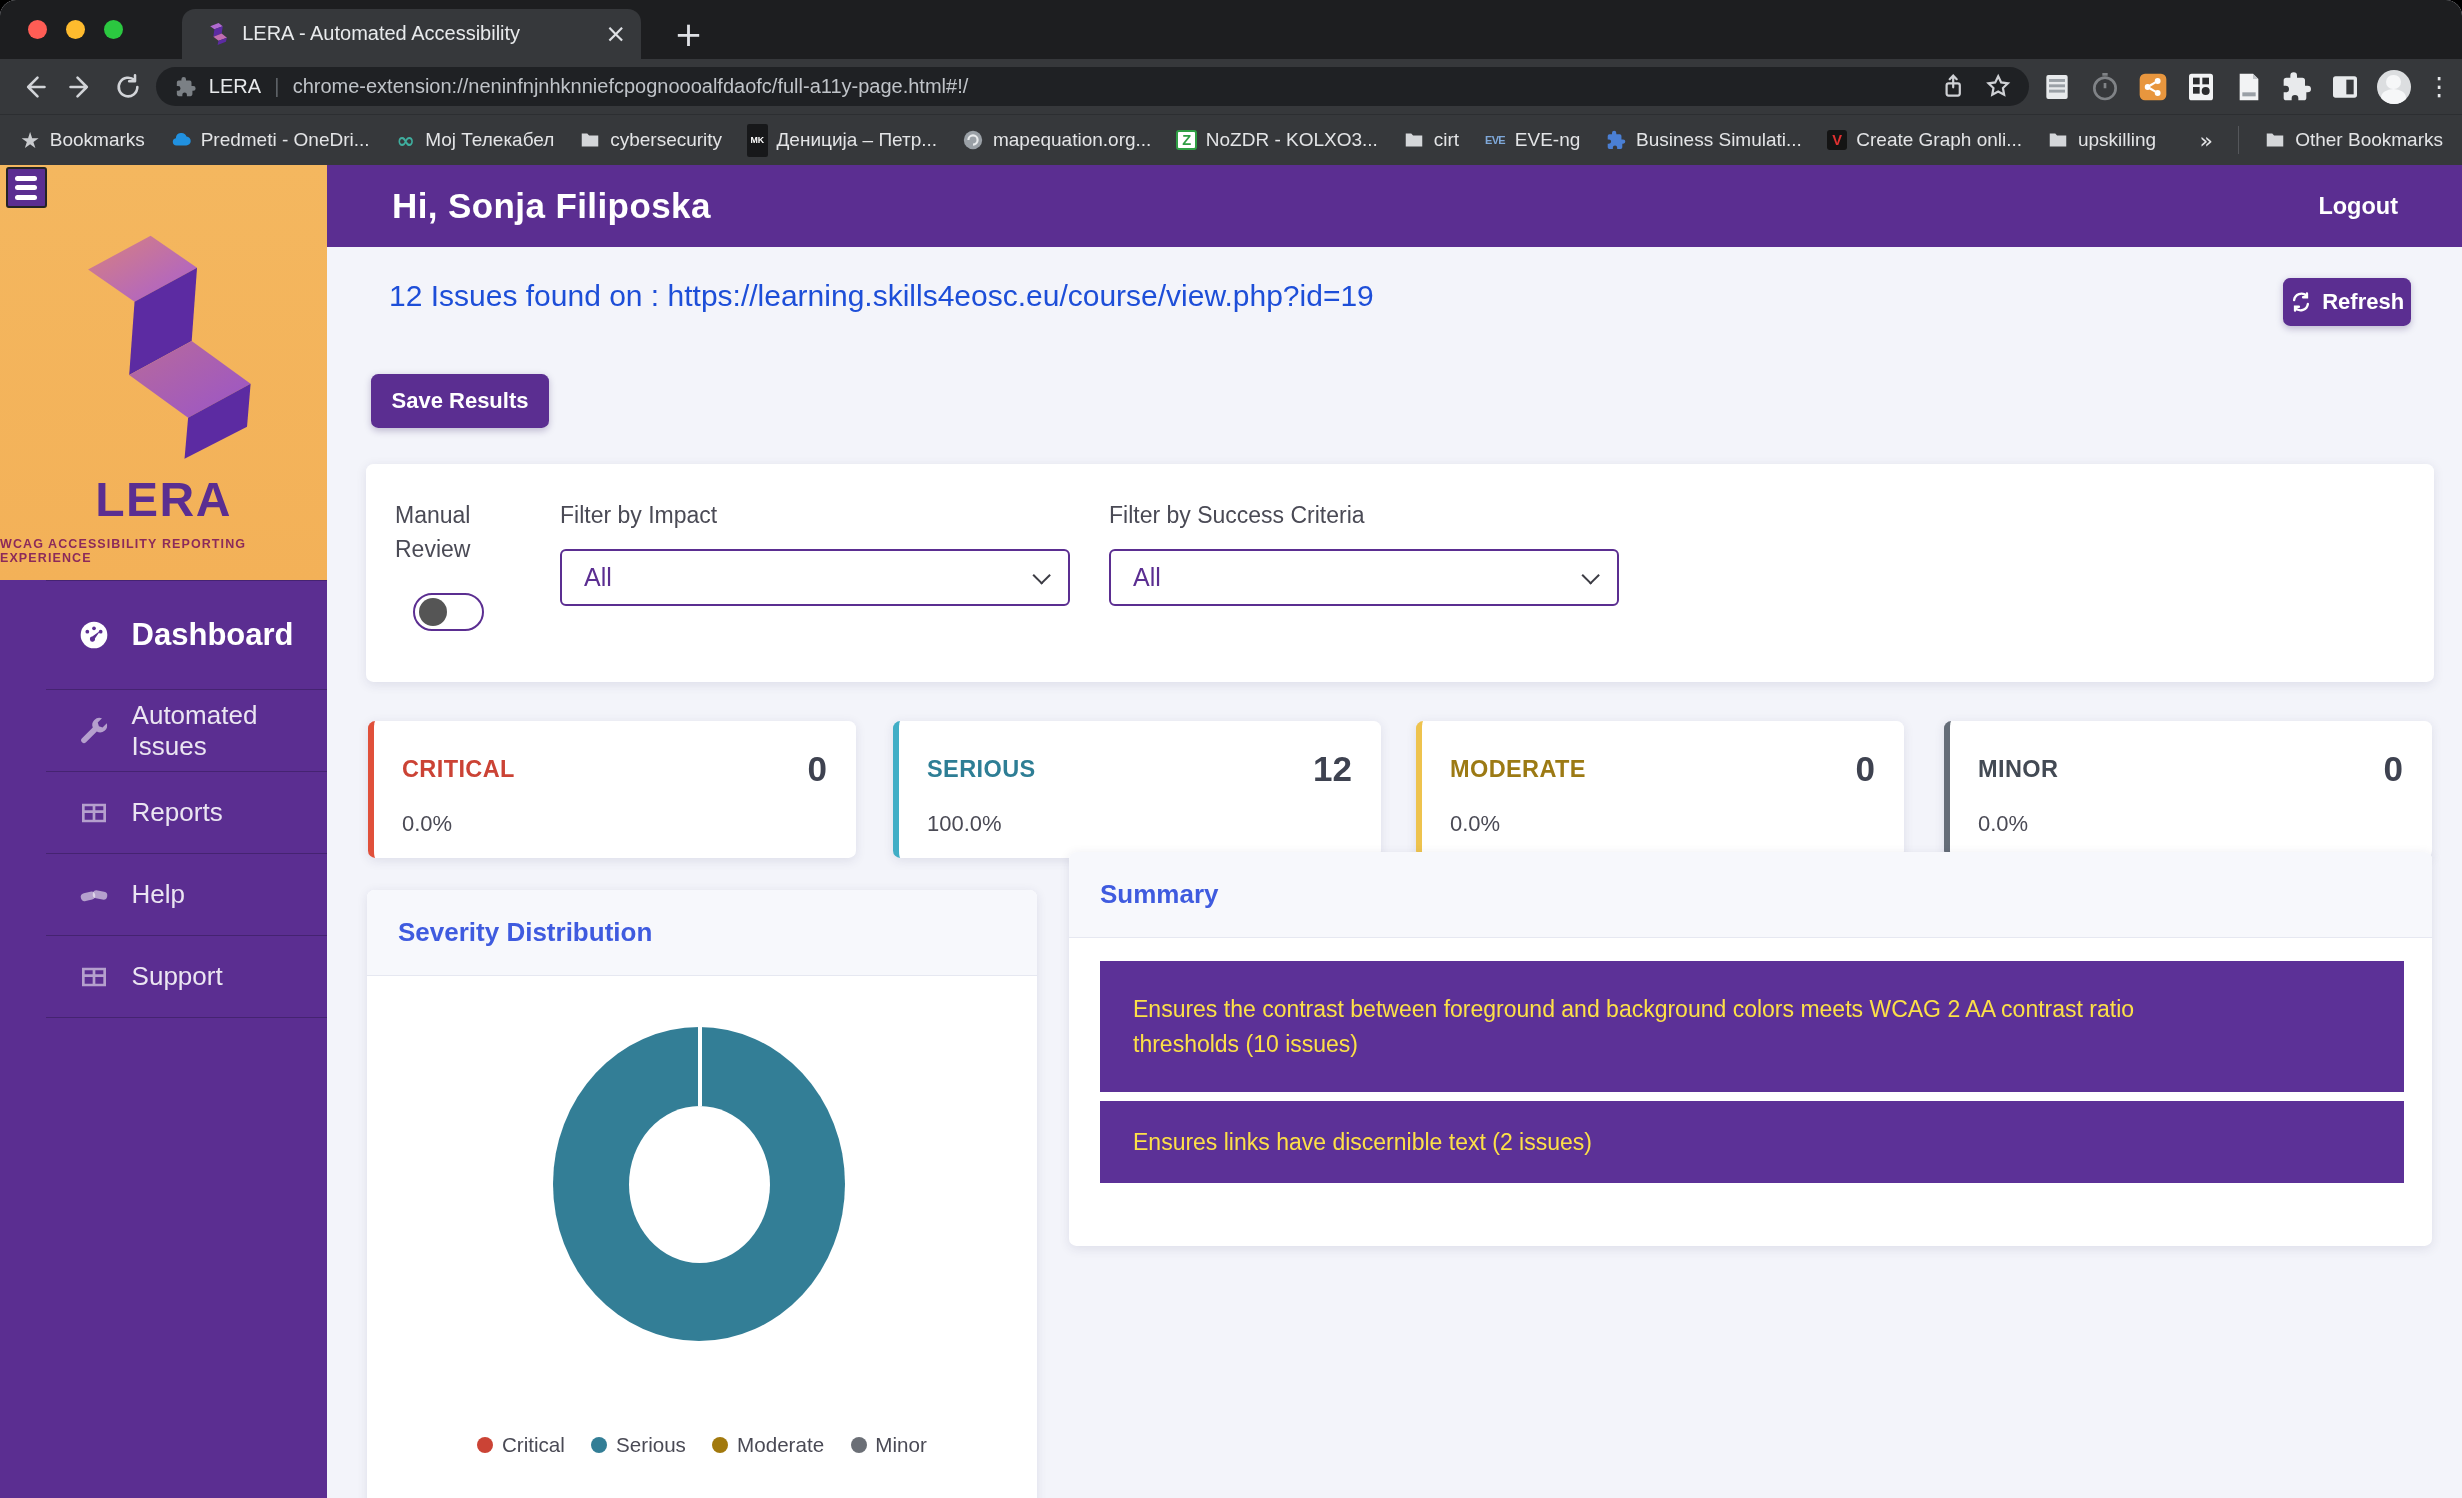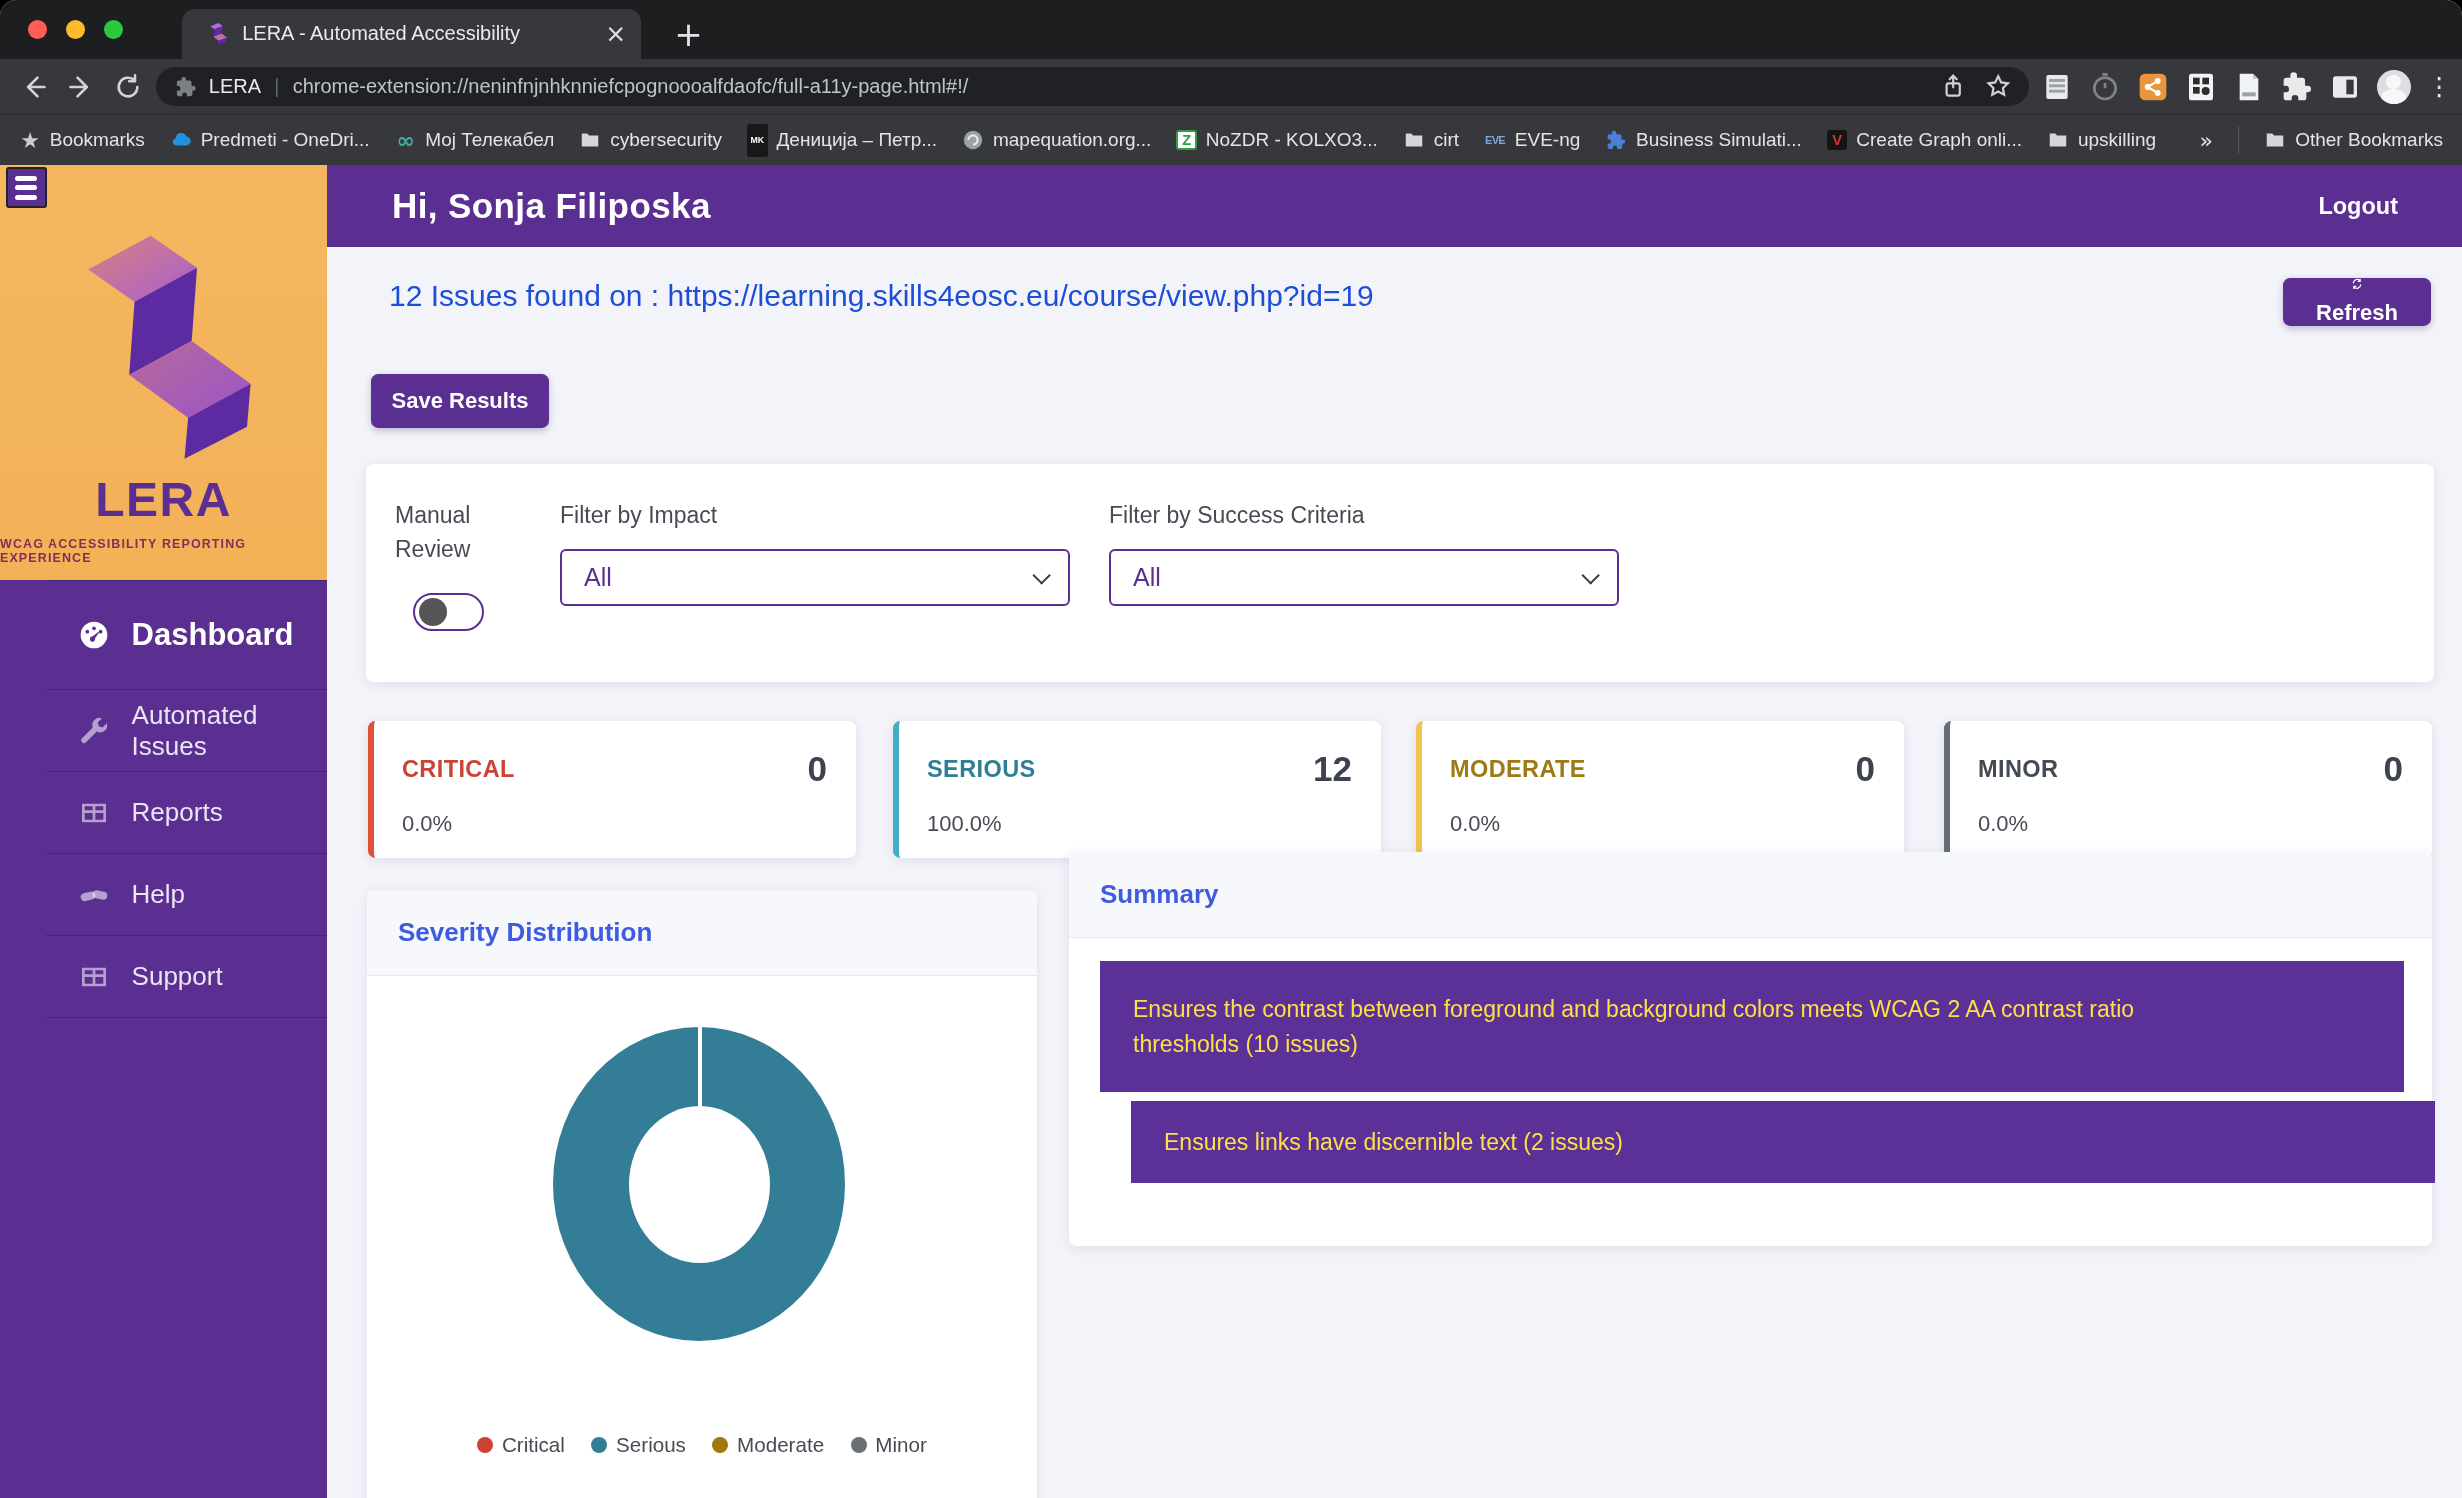--- a/index.html
+++ b/index.html
@@ -90,21 +90,21 @@
   .appbar { height:82px; background:#5b2e91; display:flex; align-items:center;
             justify-content:space-between; padding:0 65px; }
   .greeting { color:#fff; font-size:35px; font-weight:bold; letter-spacing:0.4px; }
   .logout { color:#fff; font-size:23.5px; font-weight:bold; }
 
   .main { position:relative; width:2136px; height:1251px; }
   .page-title { position:absolute; left:62px; top:32px; font-size:30px; color:#1d4ed8; font-weight:500; }
   .btn { background:#5b2e91; color:#fff; font-weight:bold; border:none; border-radius:7.3px;
          display:flex; align-items:center; justify-content:center; gap:10.3px;
          box-shadow:0 2.9px 7.3px rgba(40,20,90,.25); font-family:inherit; }
-  .refresh-btn { position:absolute; left:1956px; top:31px; width:148px; height:48px; font-size:22px;flex-direction:column; }
+  .refresh-btn { position:absolute; left:1956px; top:31px; width:128px; height:48px; font-size:22px; }
   .refresh-btn svg { width:22px; height:22px; stroke:#fff; stroke-width:2.6; fill:none; stroke-linecap:round; }
   .save-btn { position:absolute; left:44px; top:127px; width:178px; height:54px; font-size:22px; }
 
   .card { position:absolute; background:#fff; border-radius:7.3px; box-shadow:0 2.2px 10.3px rgba(40,40,90,.10); }
   .filter-card { left:39px; top:217px; width:2068px; height:218px; }
   .fc-label { position:absolute; font-size:23px; color:#4a4a55; }
   .l-manual { left:29px; top:34px; width:95px; line-height:34px; }
   .l-impact { left:194px; top:38px; }
   .l-criteria { left:743px; top:38px; }
   .toggle { position:absolute; left:47px; top:129px; width:71px; height:38px; border:2.2px solid #5b2e91;
@@ -136,21 +136,21 @@
   .donut .tick { position:absolute; left:145px; top:0; width:3.7px; height:79px; background:#fff; }
   .legend { position:absolute; left:0; top:543px; width:100%; display:flex; justify-content:center; gap:26.4px; }
   .leg { display:flex; align-items:center; gap:8.8px; font-size:20.6px; color:#4a4a55; }
   .leg i { width:16px; height:16px; border-radius:50%; display:block; }
   .lg-critical{background:#cb4335;} .lg-serious{background:#337e96;} .lg-moderate{background:#a2790d;} .lg-minor{background:#6b6f76;}
 
   .summary-card { left:742px; top:605px; width:1363px; height:394px; }
   .sum-bar { position:absolute; left:31px; width:1304px; background:#5c3197; color:#fde047; font-size:23px;
              display:flex; align-items:center; padding:0 220px 0 33px; line-height:35px; }
   .sb-0 { top:109px; height:131px; }
-  .sb-1 { top:249px; height:82px; padding-right:30px;margin-left:31px; }
+  .sb-1 { top:249px; height:82px; padding-right:30px; }
 
   .ic-white { fill:#e8eaec; }
 </style>
 </head>
 <body>
 
 <div class="window">
 
   <div class="tabstrip">
     <div class="traffic">

